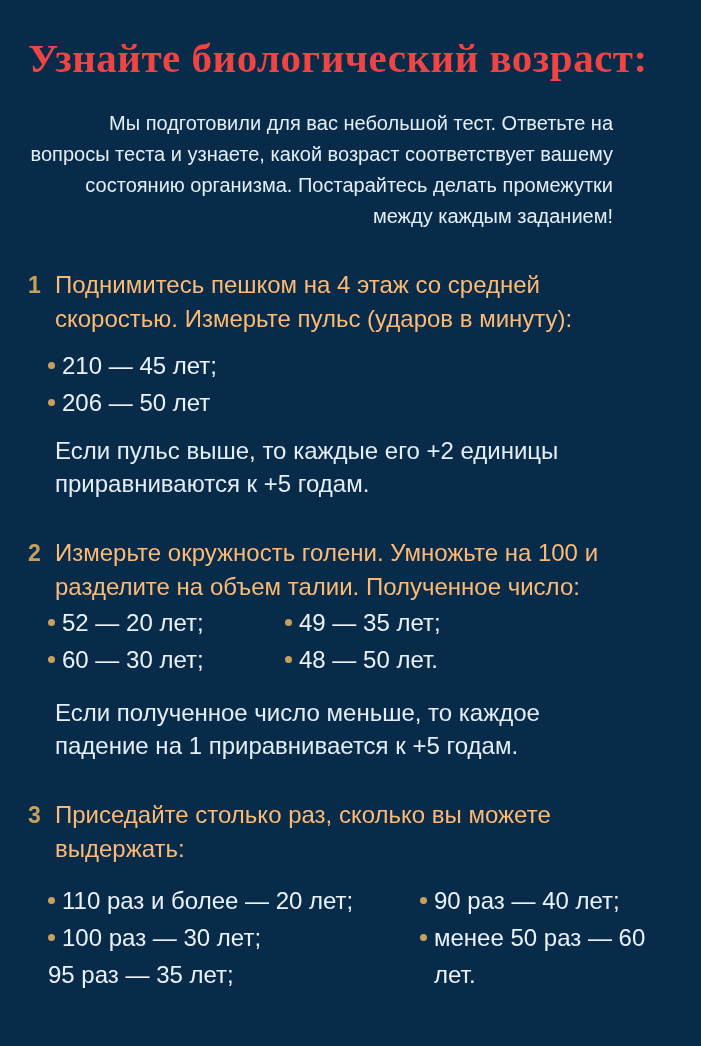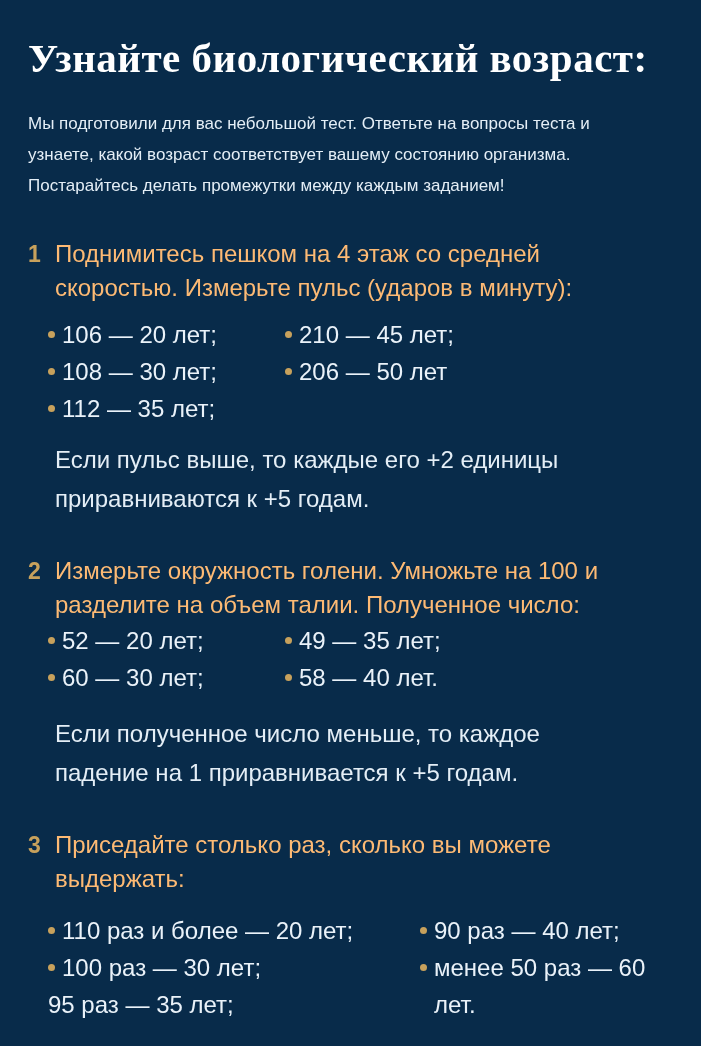--- a/index.html
+++ b/index.html
@@ -9,30 +9,31 @@
     color: #e8f1f8;
     font-family: "Liberation Sans", "DejaVu Sans", sans-serif;
     padding: 34px 28px 20px 28px;
     overflow: hidden;
   }
   .page-title {
     font-family: "Liberation Serif", "DejaVu Serif", serif;
     font-weight: 600;
     font-size: 41px;
     letter-spacing: 0.5px;
-    color: #ffffff;
+    color: #ef4444;
     margin-bottom: 26px;
     white-space: nowrap;
   }
   .intro {
-    font-size: 17px;
+    font-size: 20px;
     line-height: 31px;
     max-width: 585px;
     color: #e4eef6;
     margin-bottom: 36px;
+    text-align: right;
   }
   .section { margin-bottom: 30px; }
   .section-head {
     display: flex;
     align-items: flex-start;
   }
   .section-number {
     flex: 0 0 27px;
     font-weight: bold;
     font-size: 23px;
@@ -63,55 +64,41 @@
     flex: 0 0 auto;
     width: 7px;
     height: 7px;
     border-radius: 50%;
     background: #c7a15c;
     margin: 15px 7px 0 0;
   }
   .bullet-text { color: #eaf2f9; }
   .note {
     font-size: 24px;
-    line-height: 39px;
+    line-height: 33px;
     max-width: 585px;
     margin-top: 13px;
     padding-left: 27px;
     color: #e4eef6;
   }
   .sec-gap-lg { margin-top: 36px; }
 </style>
 </head>
 <body>
 
 <h1 class="page-title">Узнайте биологический возраст:</h1>
 
 <p class="intro">Мы подготовили для вас небольшой тест. Ответьте на вопросы теста и узнаете, какой возраст соответствует вашему состоянию организма. Постарайтесь делать промежутки между каждым заданием!</p>
 
 <div class="section sec-1">
   <div class="section-head">
     <span class="section-number">1</span>
     <span class="section-text">Поднимитесь пешком на 4 этаж со средней скоростью. Измерьте пульс (ударов в минуту):</span>
   </div>
   <div class="bullet-columns">
-    <div class="bullet-col-1">
-      <div class="bullet-row">
-          <span class="dot"></span>
-          <span class="bullet-text">106 — 20 лет;</span>
-        </div>
-      <div class="bullet-row">
-          <span class="dot"></span>
-          <span class="bullet-text">108 — 30 лет;</span>
-        </div>
-      <div class="bullet-row">
-          <span class="dot"></span>
-          <span class="bullet-text">112 — 35 лет;</span>
-        </div>
-    </div>
     <div class="bullet-col-2">
       <div class="bullet-row">
           <span class="dot"></span>
           <span class="bullet-text">210 — 45 лет;</span>
         </div>
       <div class="bullet-row">
           <span class="dot"></span>
           <span class="bullet-text">206 — 50 лет</span>
         </div>
     </div>
@@ -135,21 +122,21 @@
           <span class="bullet-text">60 — 30 лет;</span>
         </div>
     </div>
     <div class="bullet-col-2">
       <div class="bullet-row">
           <span class="dot"></span>
           <span class="bullet-text">49 — 35 лет;</span>
         </div>
       <div class="bullet-row">
           <span class="dot"></span>
-          <span class="bullet-text">58 — 40 лет.</span>
+          <span class="bullet-text">48 — 50 лет.</span>
         </div>
     </div>
   </div>
   <p class="note" style="margin-top:18px;">Если полученное число меньше, то каждое падение на 1 приравнивается к +5 годам.</p>
 </div>
 
 <div class="section sec-3 sec-gap-lg">
   <div class="section-head">
     <span class="section-number">3</span>
     <span class="section-text">Приседайте столько раз, сколько вы можете выдержать:</span>

